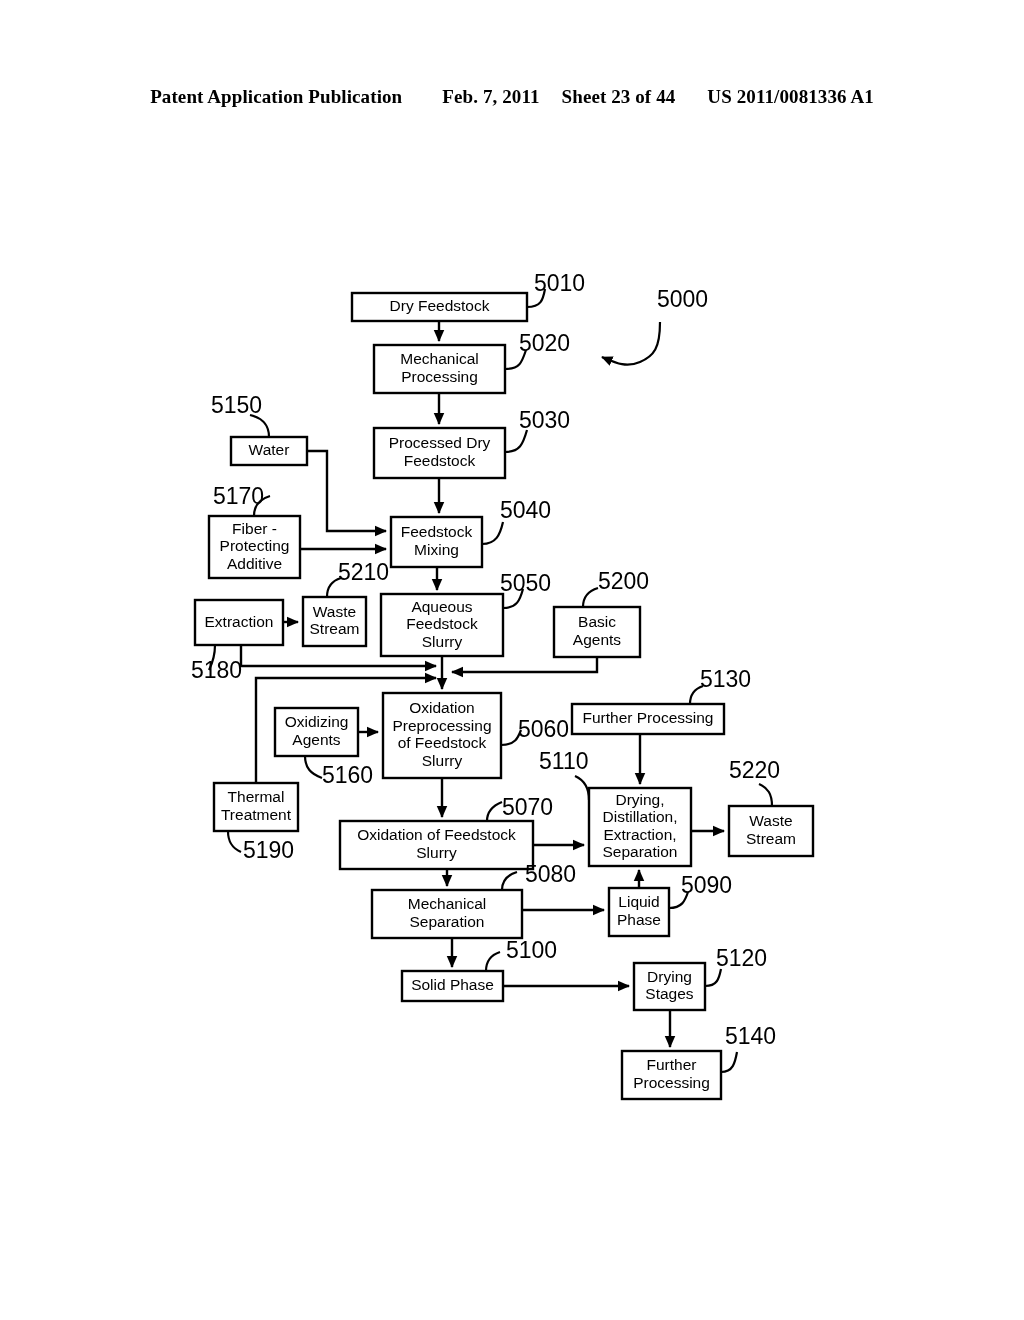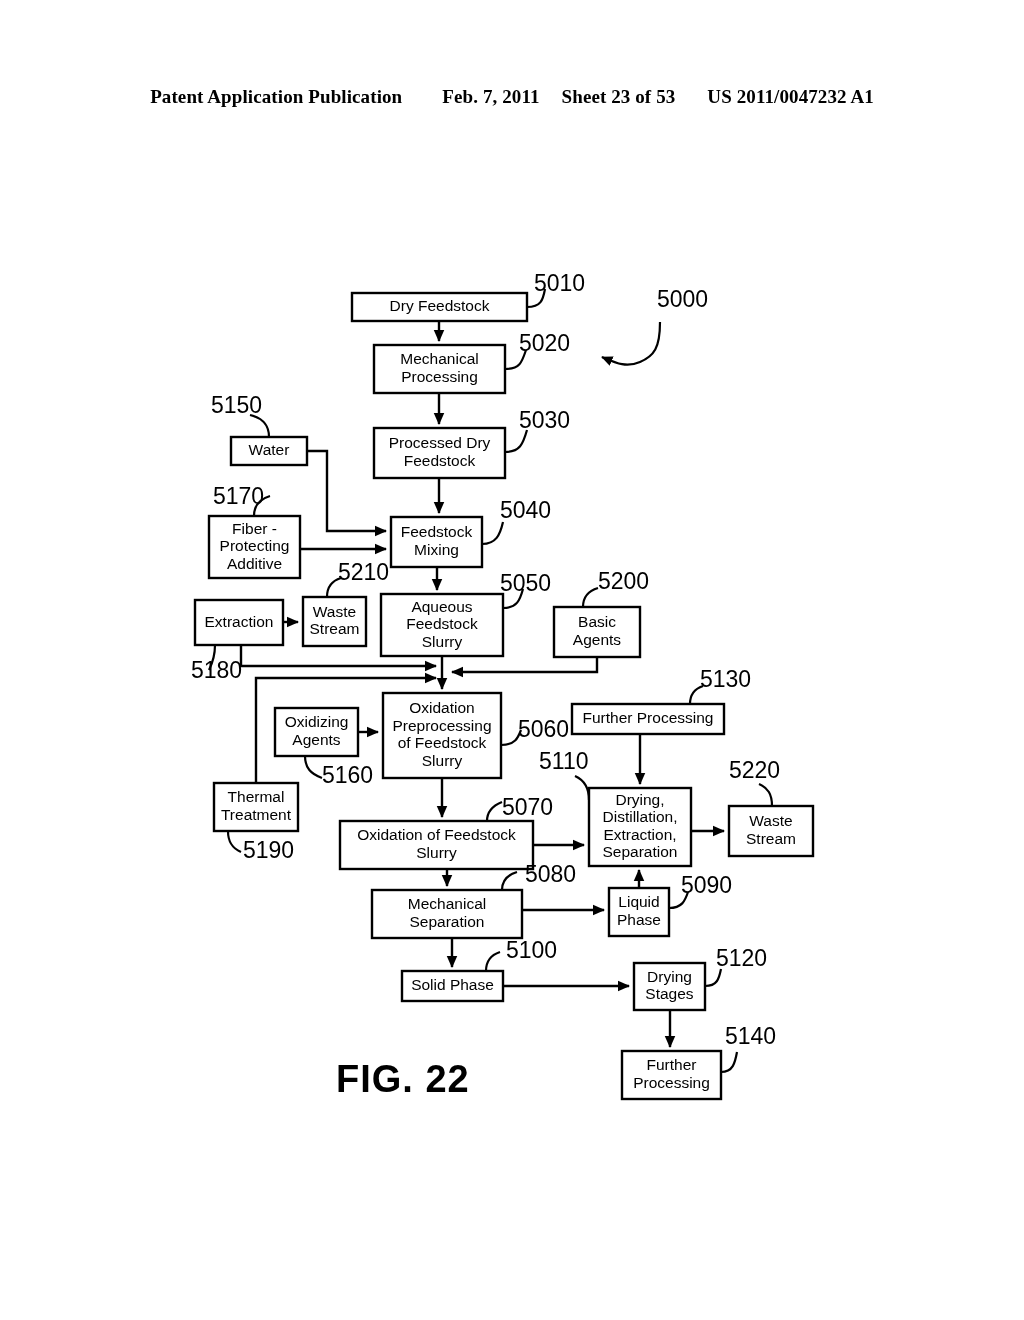--- a/index.html
+++ b/index.html
@@ -44,26 +44,25 @@
 </head>
 <body>
 
 <div class="page">
 
   <div class="hdr">
     <span class="seg">Patent Application Publication</span>
     <span class="gap1"></span>
     <span class="seg">Feb. 7, 2011</span>
     <span class="gap2"></span>
-    <span class="seg">Sheet 23 of 53</span>
+    <span class="seg">Sheet 23 of 44</span>
     <span class="gap3"></span>
-    <span class="seg">US 2011/0047232 A1</span>
+    <span class="seg">US 2011/0081336 A1</span>
   </div>
 
-  <div class="figcap">FIG. 22</div>
 
   <svg class="diagram" viewBox="0 0 1024 1320">
     <defs>
       <marker id="ah" viewBox="0 0 10 10" refX="9.2" refY="5" markerWidth="5.2" markerHeight="5.2" orient="auto-start-reverse">
         <path d="M0,0.6 L10,5 L0,9.4 z" fill="#000"></path>
       </marker>
       <marker id="ahs" viewBox="0 0 10 10" refX="9.2" refY="5" markerWidth="4.4" markerHeight="4.4" orient="auto-start-reverse">
         <path d="M0,0.8 L10,5 L0,9.2 z" fill="#000"></path>
       </marker>
     </defs>

